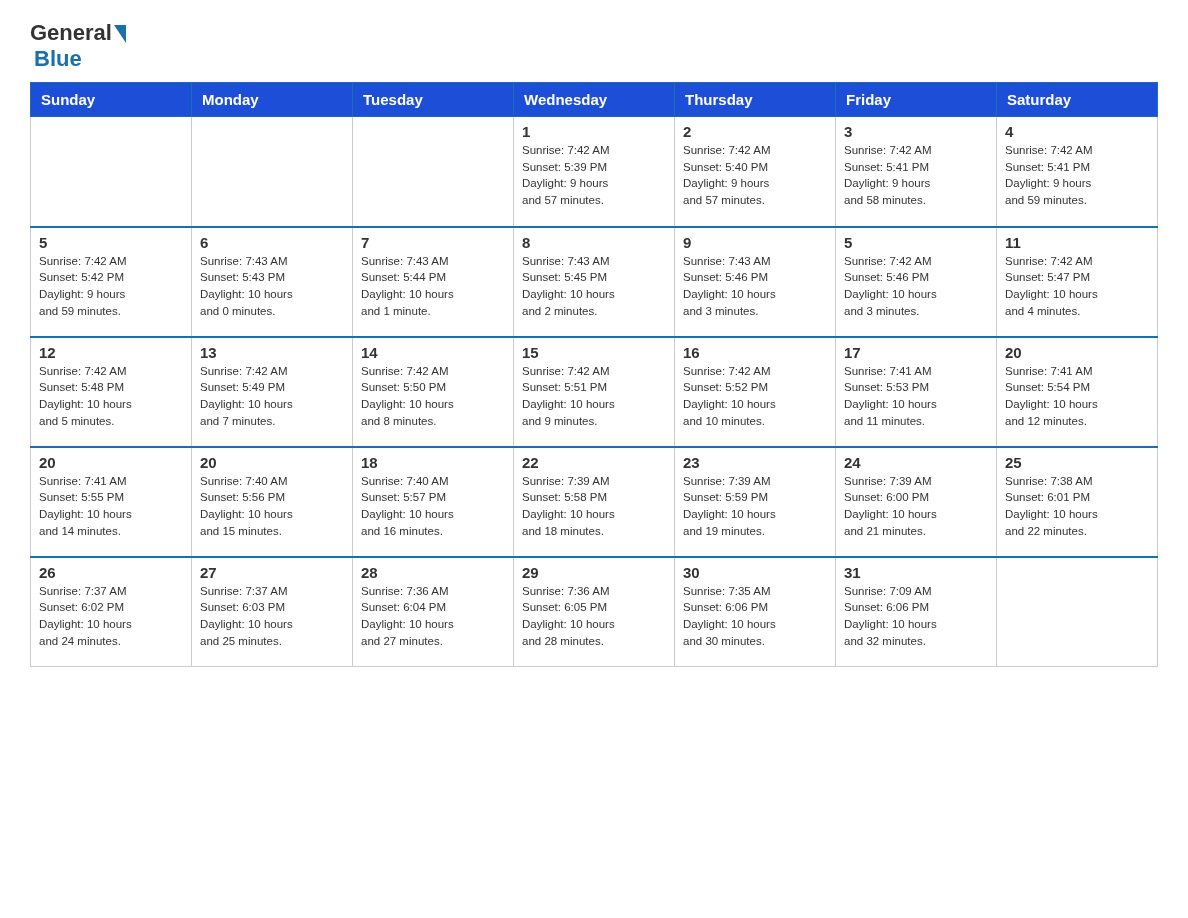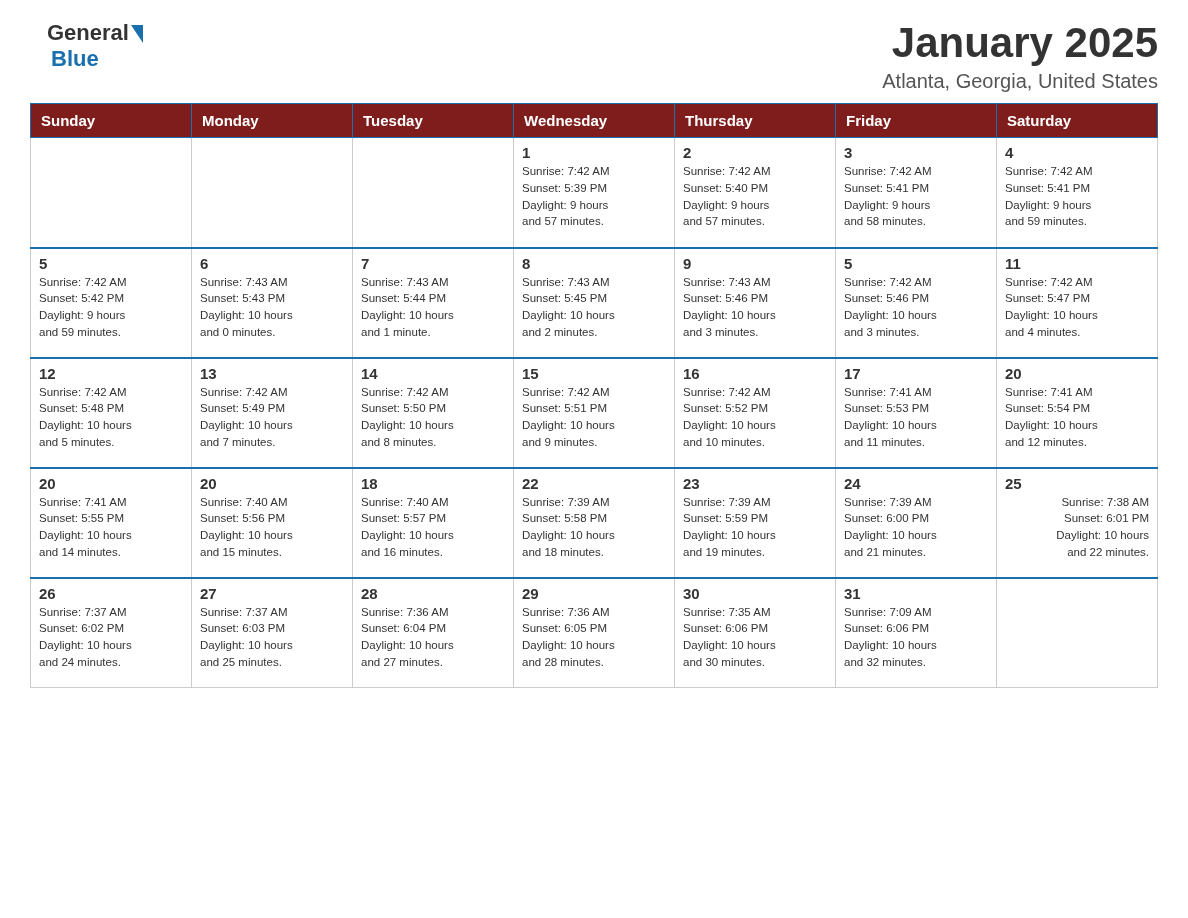--- a/index.html
+++ b/index.html
@@ -12,21 +12,20 @@
     }
     .header {
       display: flex;
       justify-content: space-between;
       align-items: flex-start;
       margin-bottom: 10px;
     }
     .logo {
       display: flex;
       align-items: flex-end;
-      margin-left: 17px;
     }
     .logo-text-general {
       font-size: 22px;
       font-weight: bold;
       color: #333;
     }
     .logo-text-blue {
       font-size: 22px;
       font-weight: bold;
       color: #1a6faf;
@@ -44,21 +43,21 @@
       font-size: 20px;
       color: #555;
       margin-top: 4px;
     }
     table {
       width: 100%;
       border-collapse: collapse;
       margin-top: 10px;
     }
     thead tr th {
-      background-color: #7f1d1d;
+      background-color: #1d4ed8;
       color: #fff;
       padding: 8px 10px;
       font-size: 15px;
       font-weight: bold;
       text-align: left;
       border: 1px solid #1a6faf;
     }
     tbody tr td {
       vertical-align: top;
       padding: 6px 8px;
@@ -96,24 +95,20 @@
     <div style="display:flex; flex-direction:column; align-items:flex-start;">
       <div style="display:flex; align-items:center;">
         <span class="logo-text-general">General</span>
         <div style="display:flex; flex-direction:column; align-items:center; margin-left:2px;">
           <div style="width:0; height:0; border-left:12px solid transparent; border-right:0px solid transparent; border-top:18px solid #1a6faf; margin-bottom:-2px;"></div>
         </div>
       </div>
       <span class="logo-text-blue" style="margin-left:4px;">Blue</span>
     </div>
   </div>
-  <div class="title-block">
-    <div class="month-title">January 2025</div>
-    <div class="location-title">Atlanta, Georgia, United States</div>
-  </div>
 </div>
 
 <table>
   <thead>
     <tr>
     <th>Sunday</th>
         <th>Monday</th>
         <th>Tuesday</th>
         <th>Wednesday</th>
         <th>Thursday</th>
@@ -295,21 +290,21 @@
         </td>
         <td>
           <span class="day-number">24</span>
           <div class="day-info" style="white-space: pre-line;">Sunrise: 7:39 AM
 Sunset: 6:00 PM
 Daylight: 10 hours
 and 21 minutes.</div>
         </td>
         <td>
           <span class="day-number">25</span>
-          <div class="day-info" style="white-space: pre-line; text-align: right;">Sunrise: 7:38 AM
+          <div class="day-info" style="white-space: pre-line;">Sunrise: 7:38 AM
 Sunset: 6:01 PM
 Daylight: 10 hours
 and 22 minutes.</div>
         </td>
       </tr>
       <tr>
         <td>
           <span class="day-number">26</span>
           <div class="day-info" style="white-space: pre-line;">Sunrise: 7:37 AM
 Sunset: 6:02 PM

